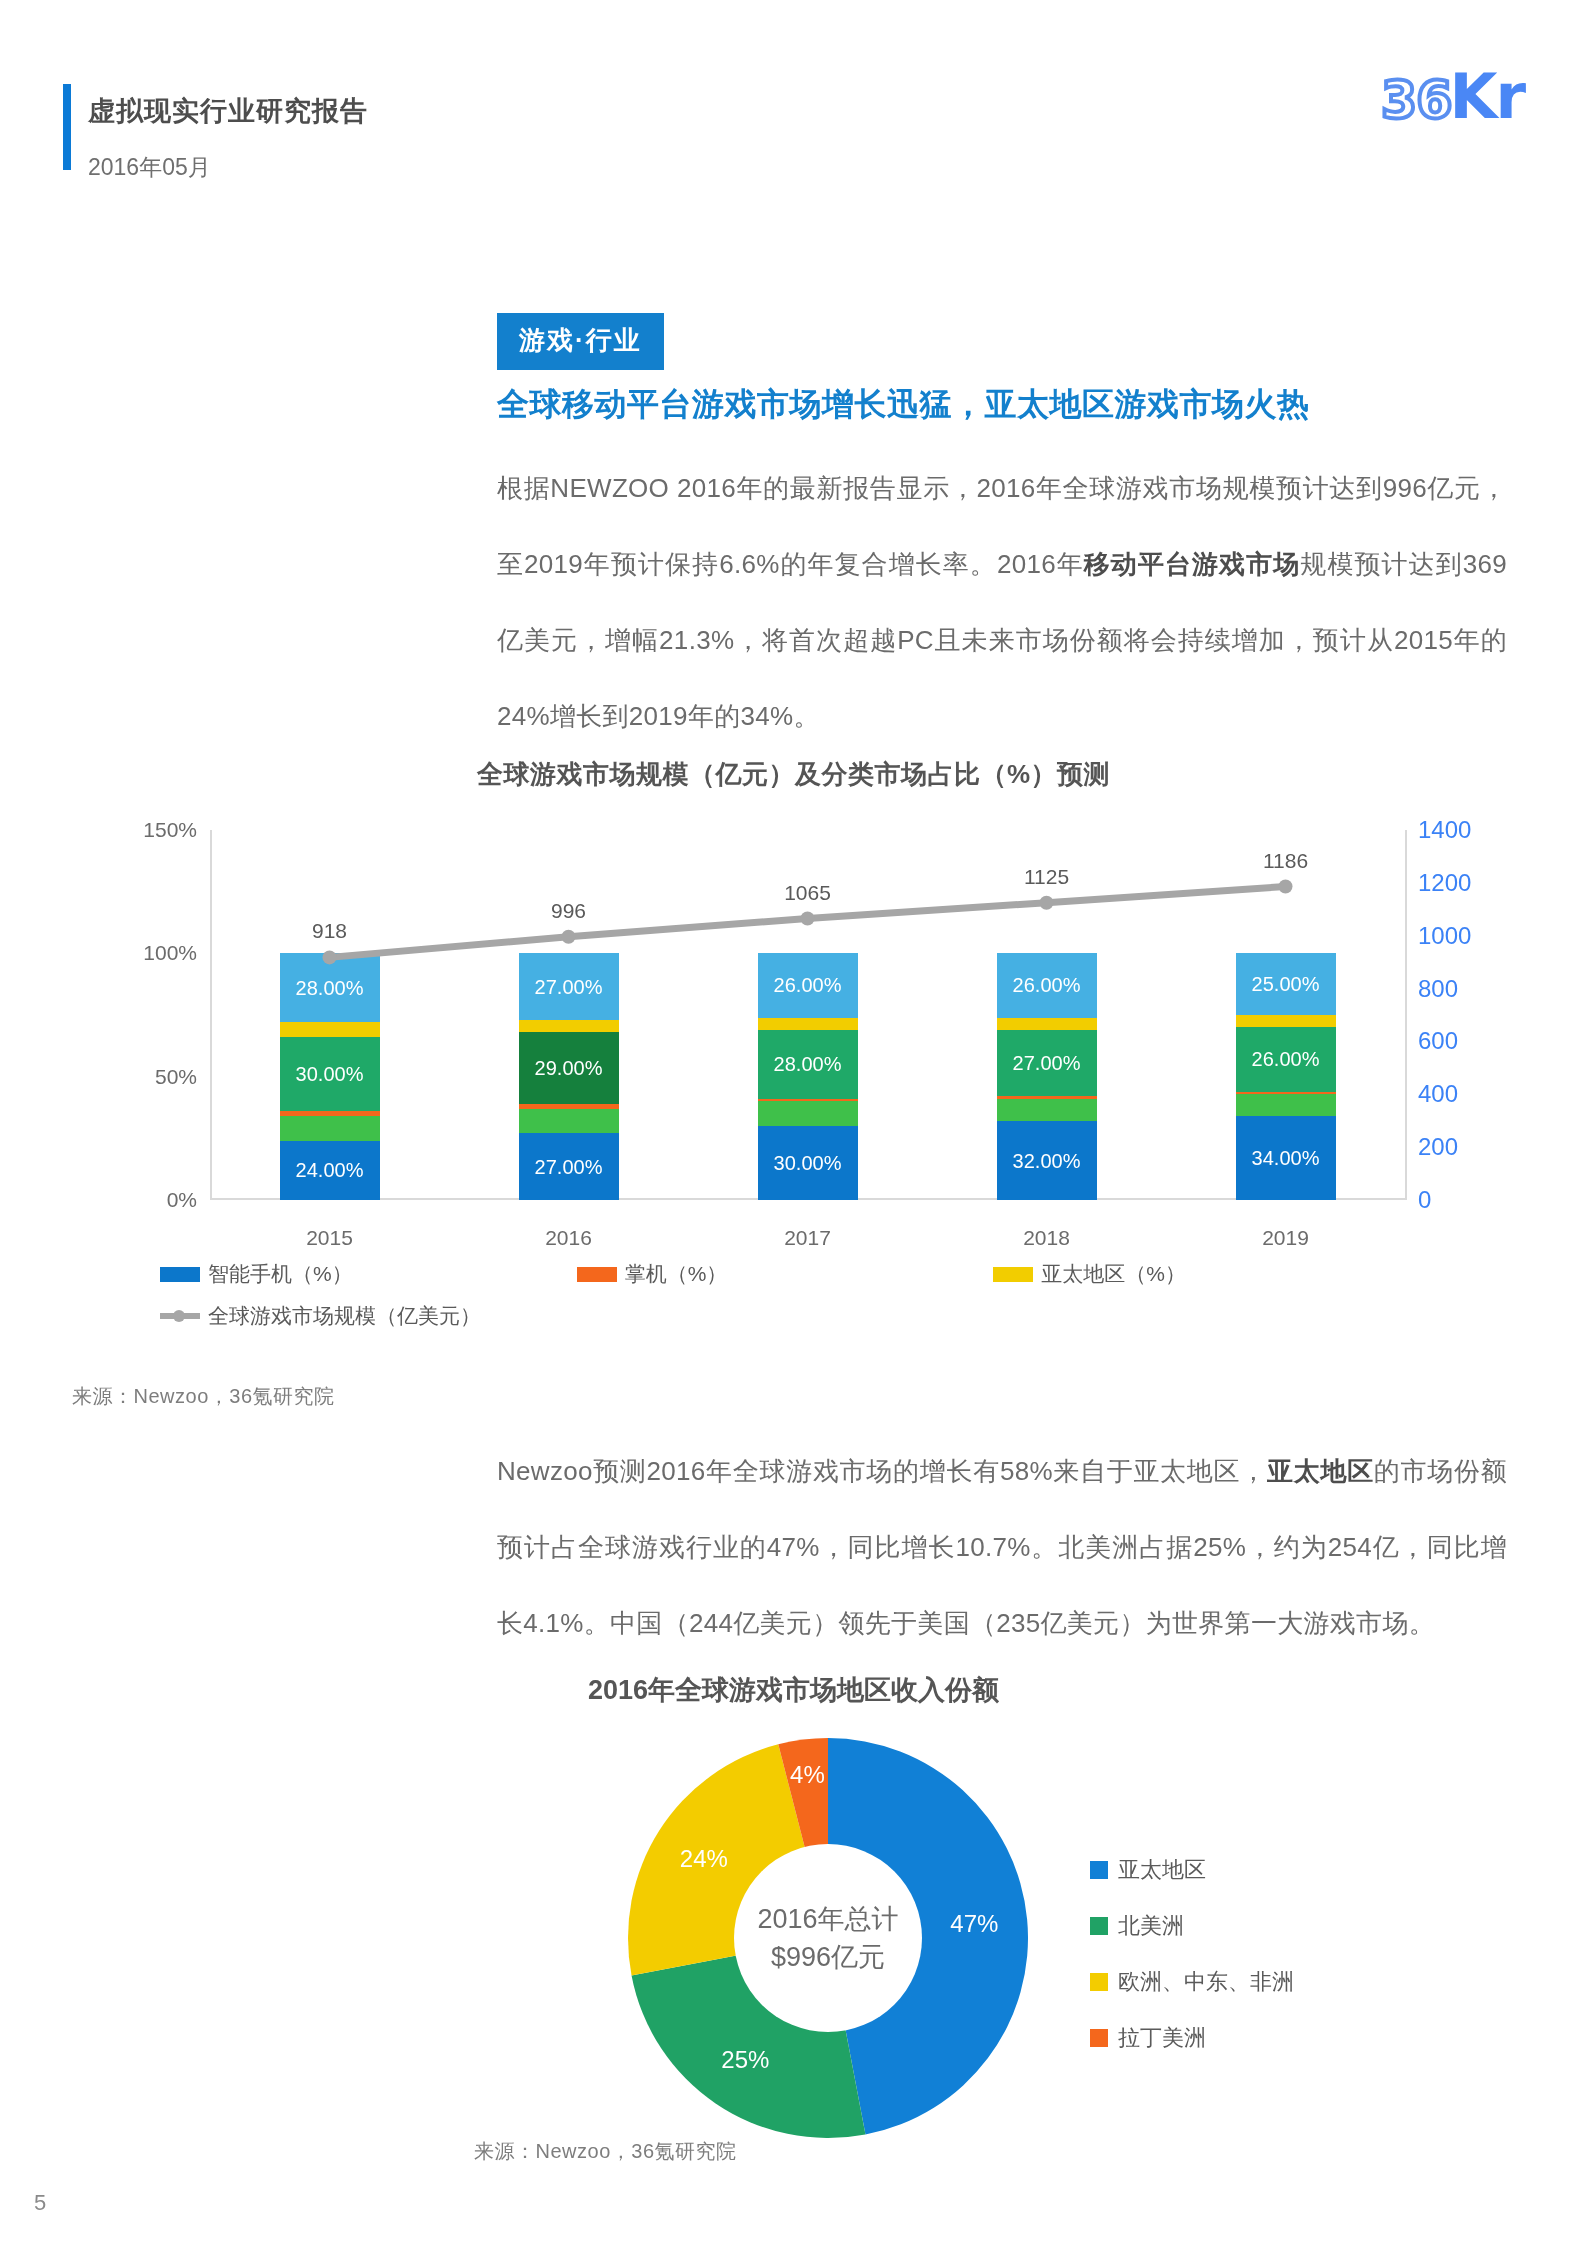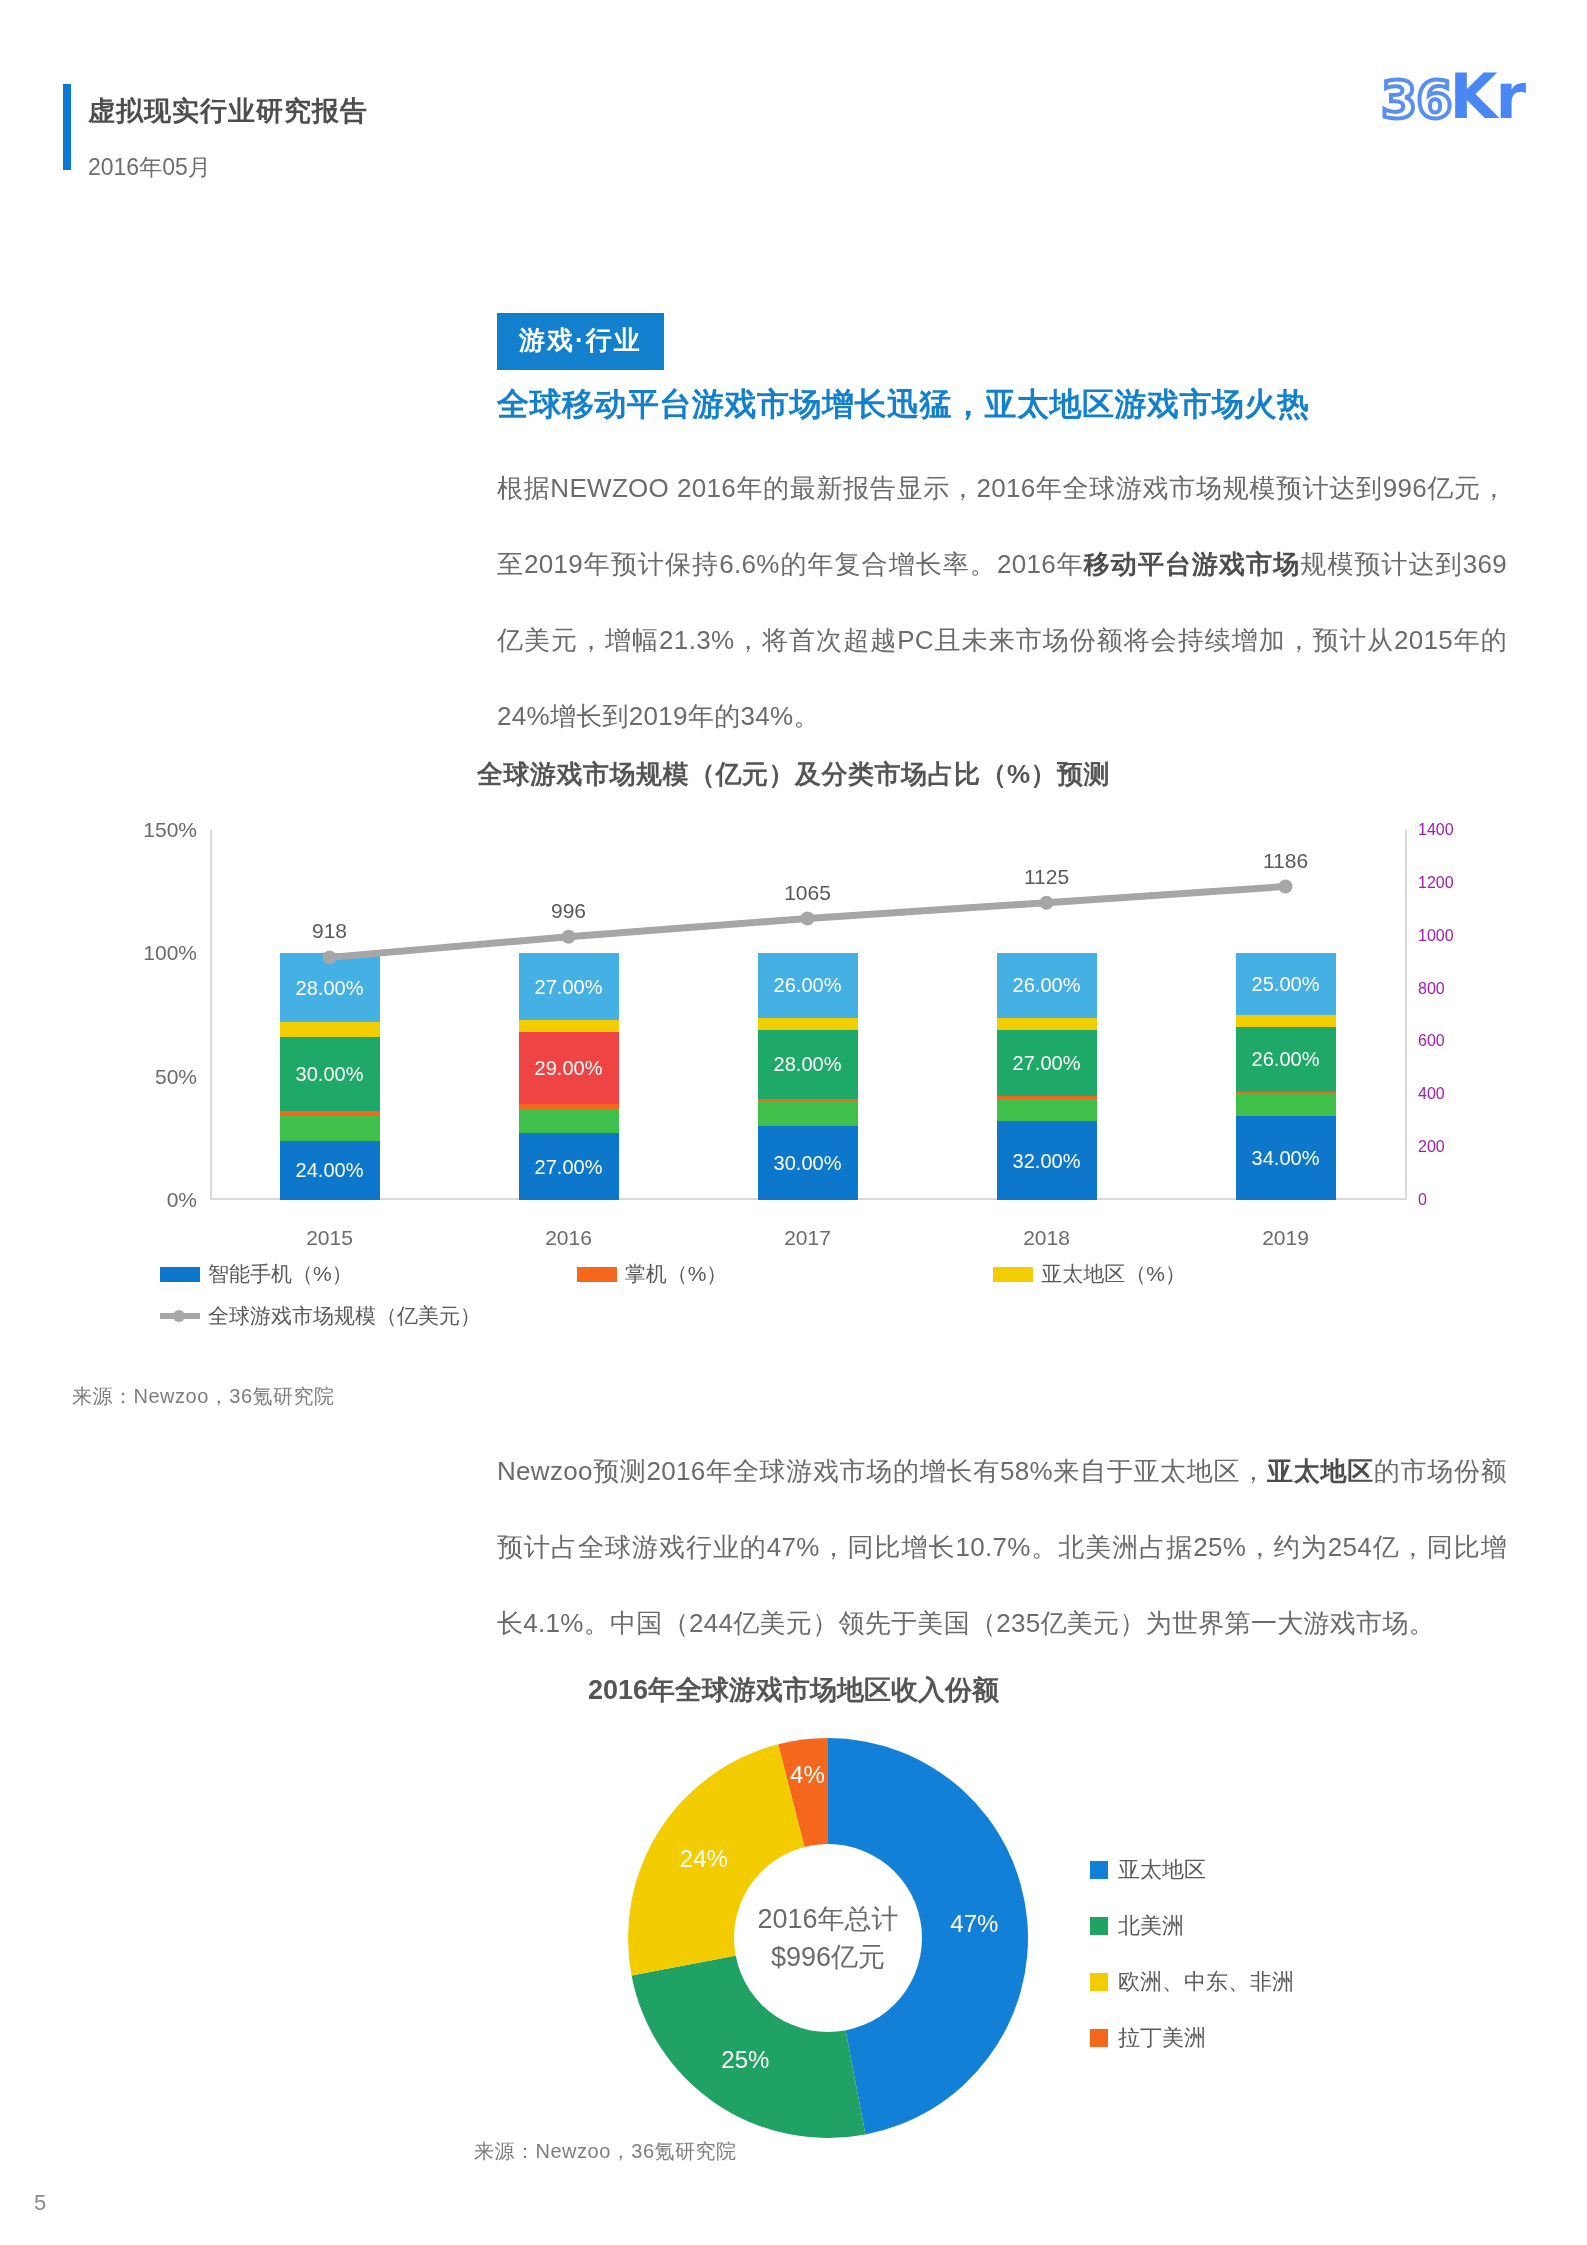--- a/index.html
+++ b/index.html
@@ -77,21 +77,21 @@
   .axis-left  { position: absolute; left: 100px; top: 20px; width: 2px; height: 370px; background: #d9d9d9; }
   .axis-right { position: absolute; left: 1295px; top: 20px; width: 2px; height: 370px; background: #d9d9d9; }
   .axis-bottom{ position: absolute; left: 100px; top: 388px; width: 1197px; height: 2px; background: #d9d9d9; }
   .ytick-left-wrap { position: absolute; left: 0; top: 0; width: 95px; height: 410px; }
   .ytick-left-wrap span {
     position: absolute; right: 8px; font-size: 21px; color: #6b6b6b;
     transform: translateY(-50%);
   }
   .ytick-right-wrap { position: absolute; left: 1308px; top: 0; width: 90px; height: 410px; }
   .ytick-right-wrap span {
-    position: absolute; left: 0; font-size: 16px; color: #a21caf;
+    position: absolute; left: 0; font-size: 24px; color: #3b82f6;
     transform: translateY(-50%);
   }
 
   .bars { position: absolute; left: 100px; top: 20px; width: 1195px; height: 370px; }
   .bargroup {
     position: absolute; bottom: 0; width: 239px; height: 370px;
   }
   .bar {
     position: absolute; bottom: 0; left: 50%; transform: translateX(-50%);
     width: 100px; height: 246.66px;  
@@ -219,21 +219,21 @@
           </div>
           <div class="xlabel">2015</div>
         </div>
         <div class="bargroup" style="left: 239px;">
           <div class="bar" style="height: 246.667px;">
             <div class="seg" style="background: rgb(12, 119, 203); height: 27%;">
               <span class="seg-label">27.00%</span>
             </div>
             <div class="seg" style="background: rgb(63, 192, 74); height: 10%;"></div>
             <div class="seg" style="background: rgb(244, 103, 28); height: 2%;"></div>
-            <div class="seg" style="background: #ef4444; height: 29%;">
+            <div class="seg" style="background: #15803d; height: 29%;">
               <span class="seg-label">29.00%</span>
             </div>
             <div class="seg" style="background: rgb(242, 205, 0); height: 5%;"></div>
             <div class="seg" style="background: rgb(69, 176, 227); height: 27%;">
               <span class="seg-label">27.00%</span>
             </div>
           </div>
           <div class="xlabel">2016</div>
         </div>
         <div class="bargroup" style="left: 478px;">

